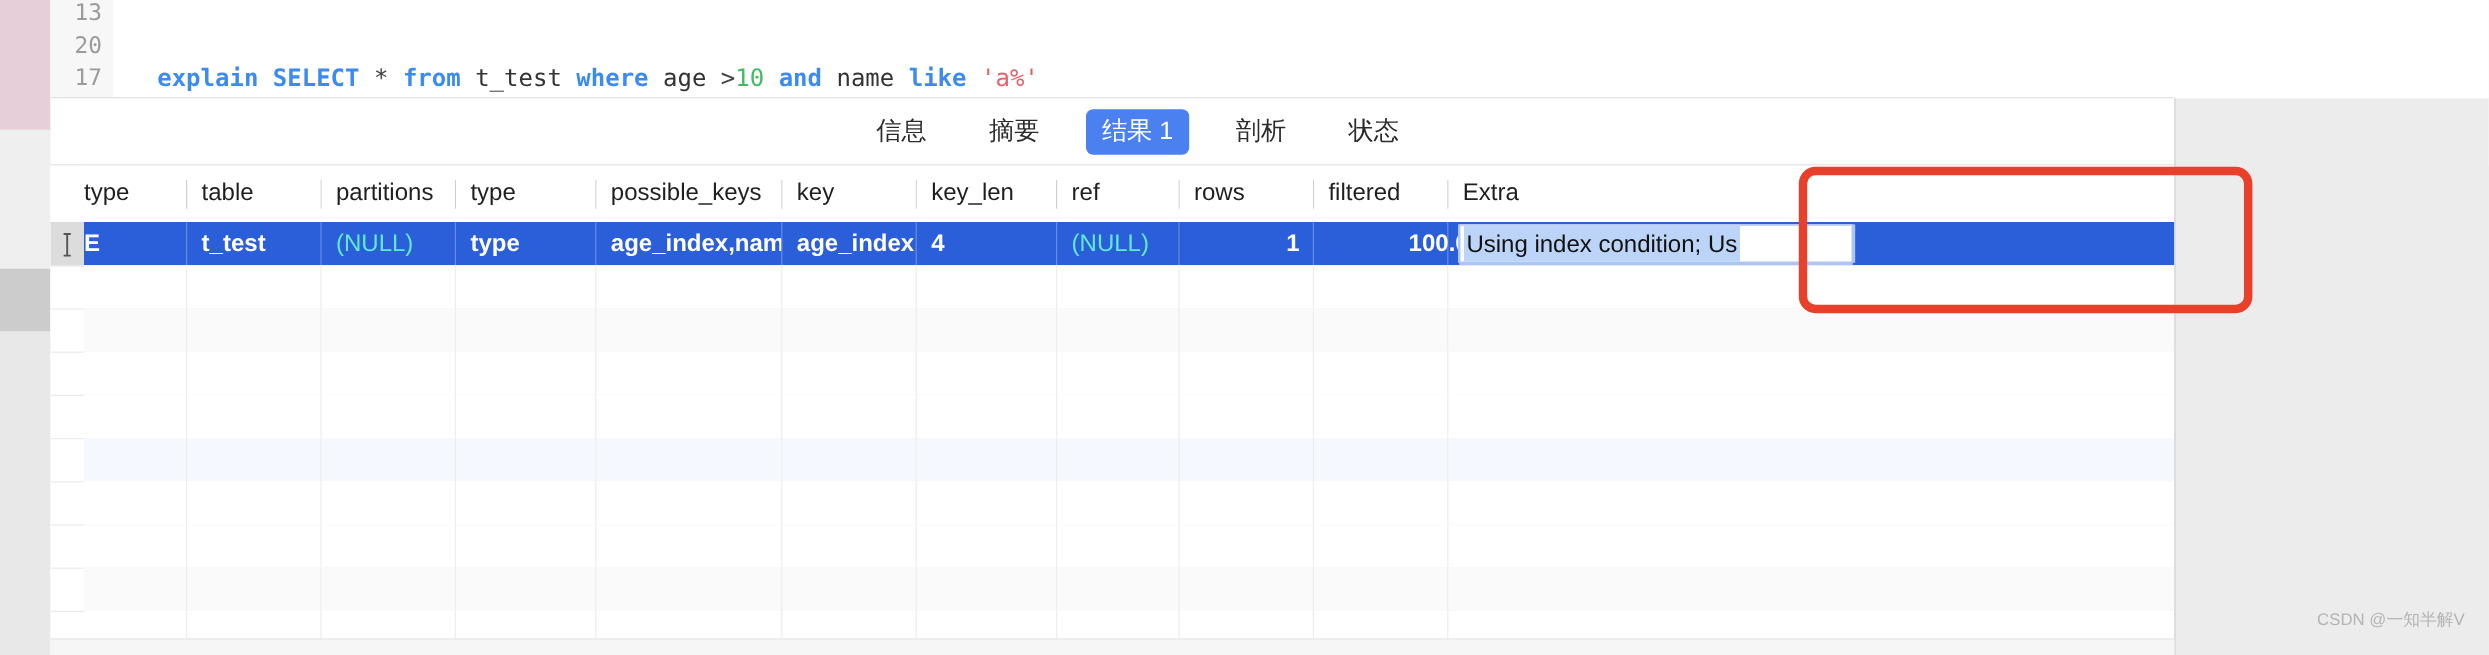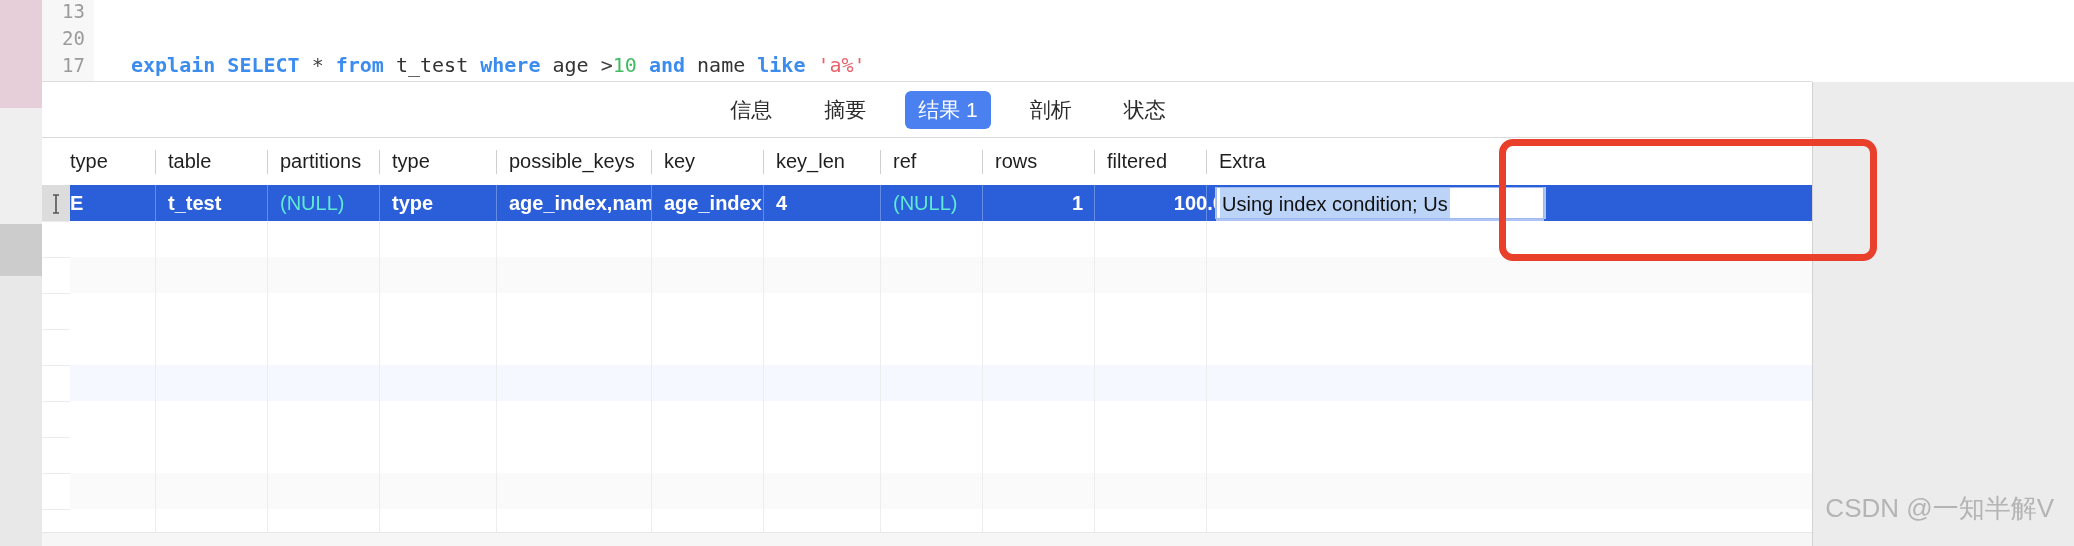--- a/index.html
+++ b/index.html
@@ -194,21 +194,21 @@
     position:absolute;
     border:7px solid #e8402a;
     border-radius:14px;
     box-sizing:border-box;
     pointer-events:none;
   }
 
   
   .watermark{
     position:absolute;right:20px;bottom:20px;
-    font-size:26px;color:#b4b4b4;
+    font-size:14px;color:#b4b4b4;
     white-space:nowrap;
   }
 </style>
 </head>
 <body>
 
 <div class="left-rail">
   <div class="rail-seg a"></div>
   <div class="rail-seg b"></div>
   <div class="rail-seg c"></div>

